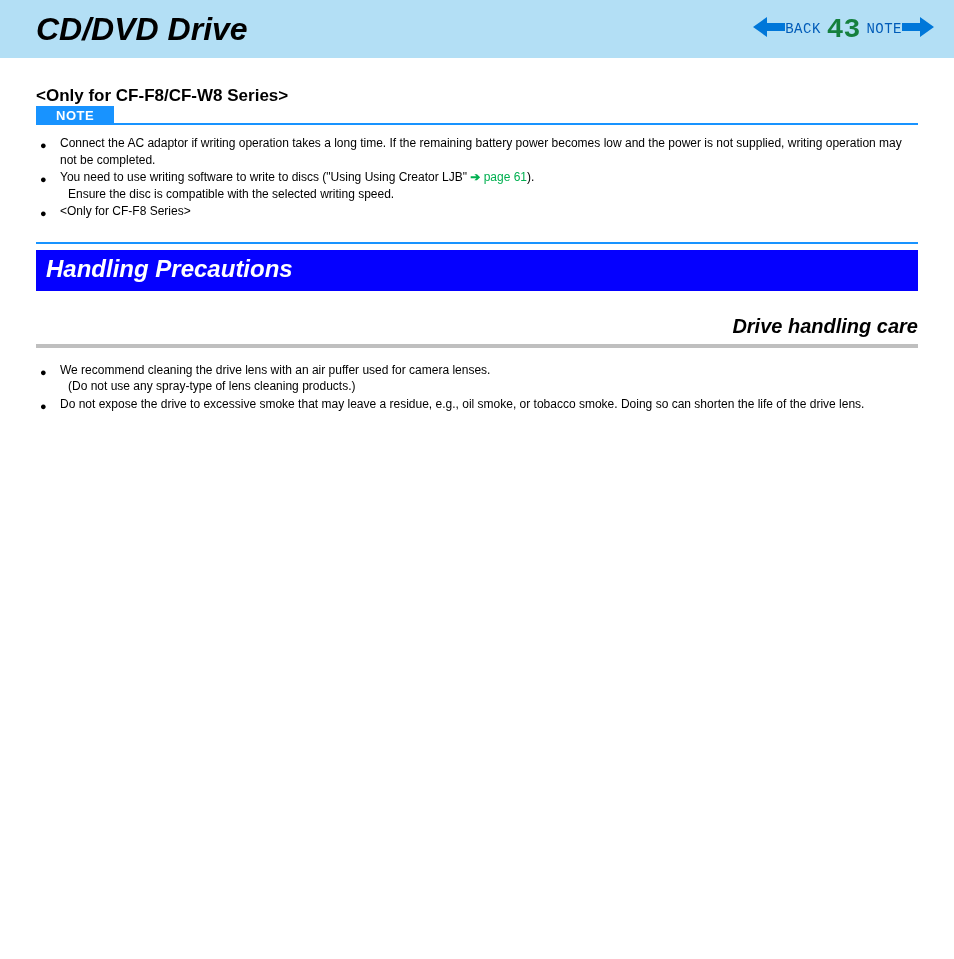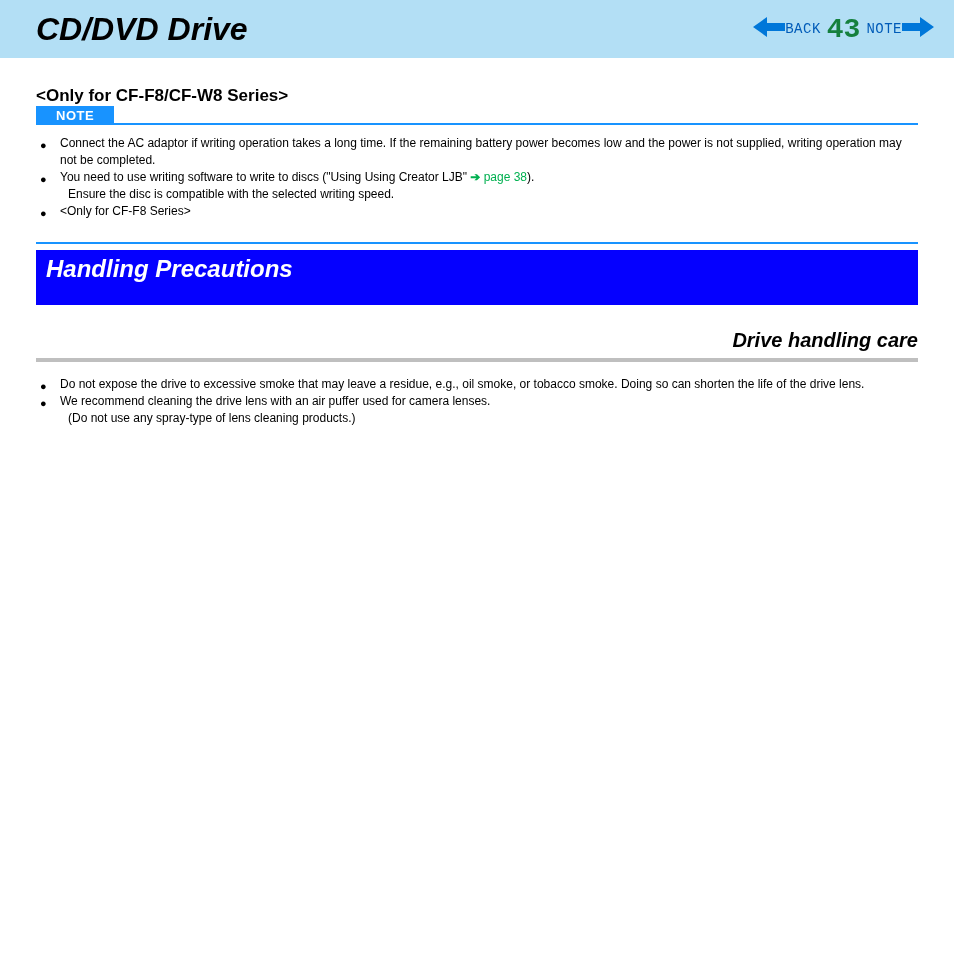--- a/index.html
+++ b/index.html
@@ -100,21 +100,21 @@
     }
     .section-break1 {
       border-top: 2px solid #1893ff;
       margin: 22px 0 0 0;
     }
     .section-heading {
       background: #0500ff;
       color: #fff;
       font-size: 24px;
       font-weight: bold;
-      padding: 5px 10px 22px 10px;
+      padding: 5px 10px 8px 10px;
       font-style: italic;
       margin-top: 6px;
     }
     .sub-heading {
       font-size: 20px;
       font-weight: bold;
       font-style: italic;
       padding: 6px 0 6px 18px;
       margin-top: 18px;
       text-align: right;
@@ -154,37 +154,37 @@
   <div class="note-bar">
     <span class="note-tab">NOTE</span>
     <span class="note-rule"></span>
   </div>
 
   <ul class="bullets">
     <li>
       <span>Connect the AC adaptor if writing operation takes a long time. If the remaining battery power becomes low and the power is not supplied, writing operation may not be completed.</span>
     </li>
     <li>
-      <span>You need to use writing software to write to discs ("Using Using Creator LJB" </span><span class="link-arrow">➔ </span><span class="link-green">page 38</span><span>).</span>
+      <span>You need to use writing software to write to discs ("Using Using Creator LJB" </span><span class="link-arrow">➔ </span><span class="link-green">page 61</span><span>).</span>
       <span class="indent-line">Ensure the disc is compatible with the selected writing speed.</span>
     </li>
     <li>
       <span>&lt;Only for CF-F8 Series&gt;</span>
     </li>
   </ul>
 
   <div class="section-break1"></div>
 
   <div class="section-heading">Handling Precautions</div>
 
   <div class="sub-heading">Drive handling care</div>
   <div class="grey-rule"></div>
 
   <ul class="bullets">
     <li>
-      <span>Do not expose the drive to excessive smoke that may leave a residue, e.g., oil smoke, or tobacco smoke. Doing so can shorten the life of the drive lens.</span>
+      <span>We recommend cleaning the drive lens with an air puffer used for camera lenses.</span>
+      <span class="indent-line">(Do not use any spray-type of lens cleaning products.)</span>
     </li>
     <li>
-      <span>We recommend cleaning the drive lens with an air puffer used for camera lenses.</span>
-      <span class="indent-line">(Do not use any spray-type of lens cleaning products.)</span>
+      <span>Do not expose the drive to excessive smoke that may leave a residue, e.g., oil smoke, or tobacco smoke. Doing so can shorten the life of the drive lens.</span>
     </li>
   </ul>
 </div>
 
 </body></html>

